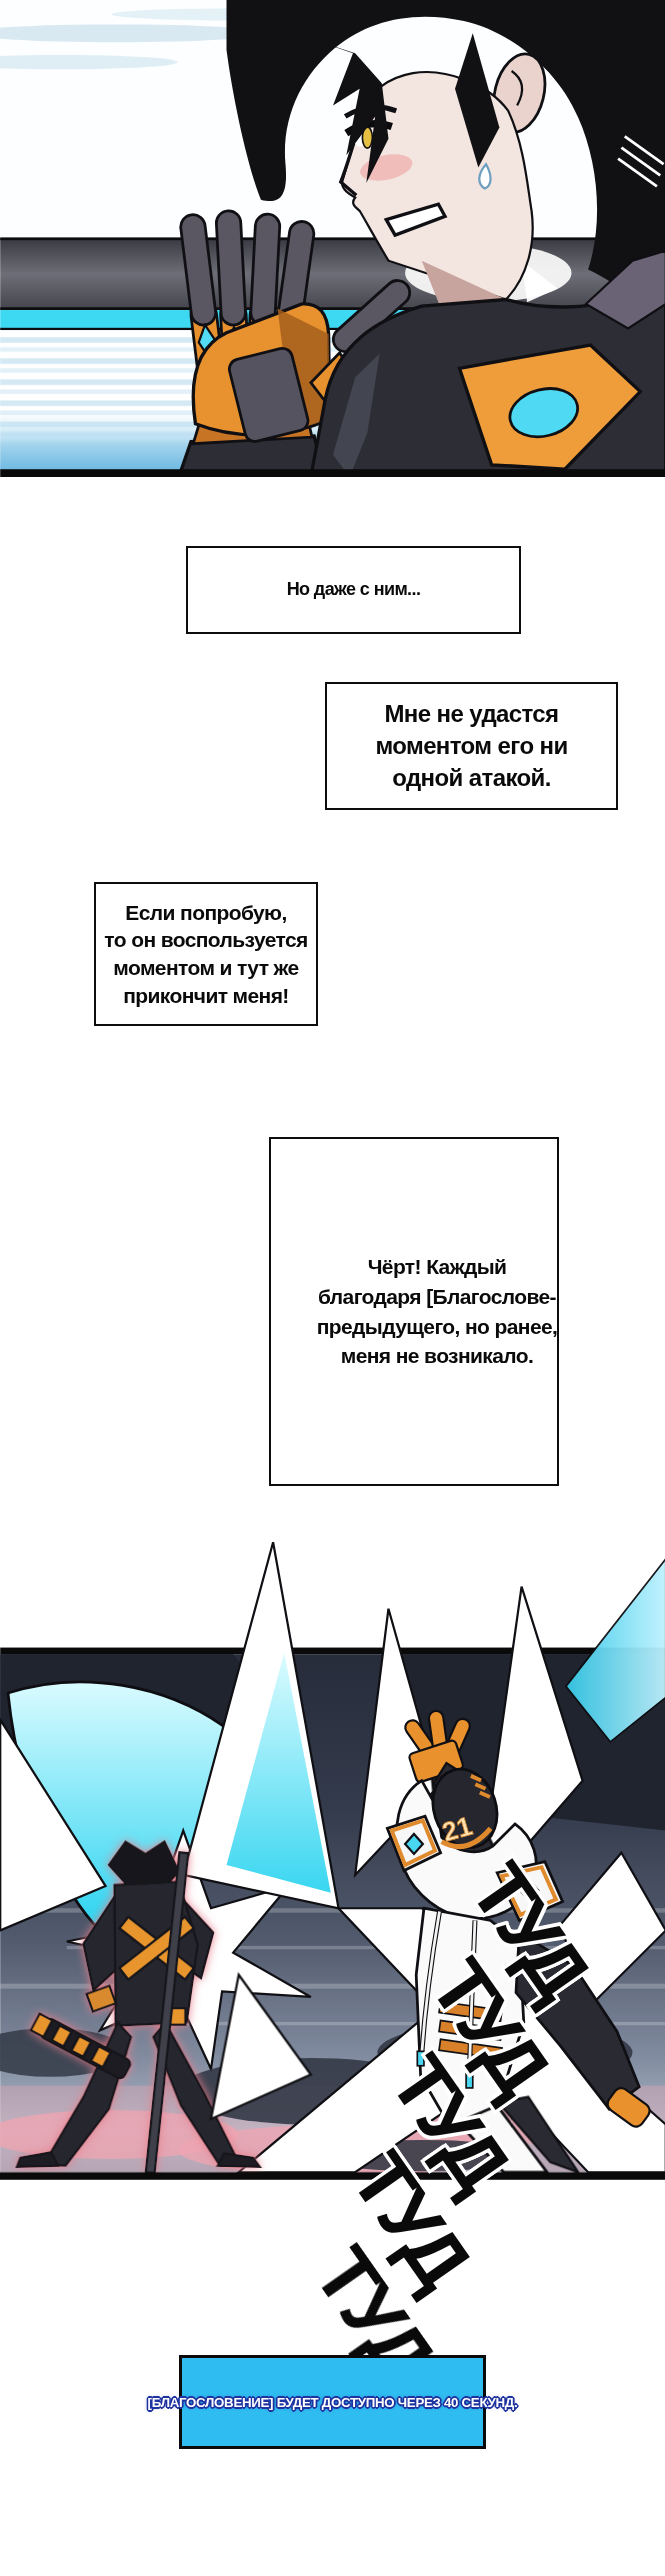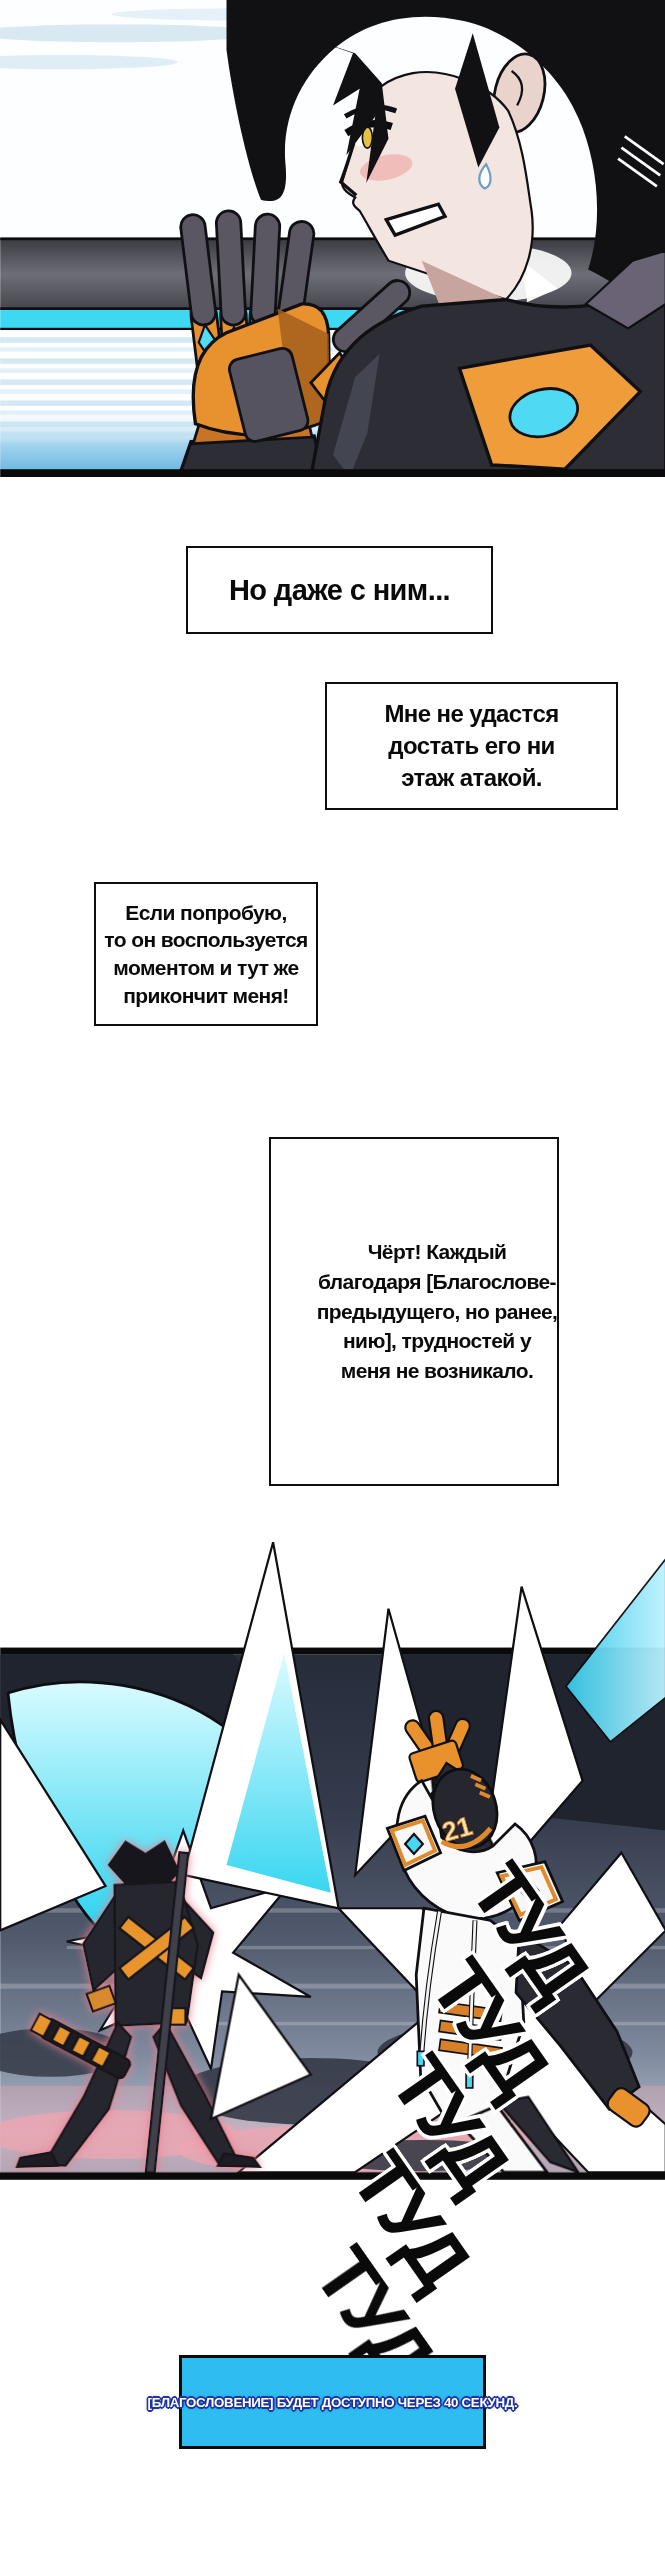--- a/index.html
+++ b/index.html
@@ -7,21 +7,21 @@
     width:666px;height:2576px;position:relative;background:#ffffff;
     font-family:"Liberation Sans", sans-serif;overflow:hidden;
   }
   .art-panel{position:absolute;left:0;display:block;}
   .tbox{
     position:absolute;background:#ffffff;border:2.8px solid #0d0d0d;box-sizing:border-box;
     display:flex;align-items:center;justify-content:center;text-align:center;
     color:#0a0a0a;font-weight:800;letter-spacing:-0.6px;line-height:1.32;
   }
   .tbox .ln{display:block;white-space:nowrap;}
-  .box1{left:186px;top:546px;width:307px;height:88px;font-size:29px;align-items:center;}
+  .box1{left:186px;top:546px;width:335px;height:88px;font-size:18px;align-items:center;}
   .box2{left:325px;top:682px;width:293px;height:128px;font-size:24px;}
   .box3{left:94px;top:882px;width:224px;height:144px;font-size:21px;}
   .box4{left:269px;top:1137px;width:290px;height:349px;font-size:21px;line-height:1.42;padding-left:46px;}
   .sfx-word{
     position:absolute;z-index:30;font-weight:800;font-size:79px;letter-spacing:-3.3px;
     color:#0a0a0a;-webkit-text-stroke:6.1px #ffffff;paint-order:stroke fill;
     text-shadow:
       3.3px 0 0 #fff,-3.3px 0 0 #fff,0 3.3px 0 #fff,0 -3.3px 0 #fff,
       2.8px 2.8px 0 #fff,-2.8px -2.8px 0 #fff,2.8px -2.8px 0 #fff,-2.8px 2.8px 0 #fff;
     transform:rotate(55deg);transform-origin:left top;white-space:nowrap;
@@ -150,40 +150,39 @@
   <rect x="0" y="846" width="1200" height="14" fill="#0a0a0a"></rect>
 </svg>
 
 <div class="tbox box1">
   <span class="ln">Но даже с ним...</span>
 </div>
 
 <div class="tbox box2">
   <div>
     <span class="ln">Мне не удастся</span>
-    <span class="ln">достать его ни</span>
-    <span class="ln">этаж атакой.</span>
+    <span class="ln">моментом его ни</span>
+    <span class="ln">одной атакой.</span>
   </div>
 </div>
 
 <div class="tbox box3">
   <div>
     <span class="ln">Если попробую,</span>
     <span class="ln">то он воспользуется</span>
     <span class="ln">моментом и тут же</span>
     <span class="ln">прикончит меня!</span>
   </div>
 </div>
 
 <div class="tbox box4">
   <div>
     <span class="ln">Чёрт! Каждый</span>
     <span class="ln">благодаря [Благослове-</span>
     <span class="ln">предыдущего, но ранее,</span>
-    <span class="ln">нию], трудностей у</span>
     <span class="ln">меня не возникало.</span>
   </div>
 </div>
 
 <svg class="art-panel" style="top:1520px" width="666" height="660" viewBox="0 0 1200 1190">
   <defs>
     <linearGradient id="bg2G" x1="0" y1="0" x2="0" y2="1">
       <stop offset="0" stop-color="#262C3A"></stop>
         <stop offset="0.3" stop-color="#343B4C"></stop>
       <stop offset="0.55" stop-color="#525B6E"></stop>

